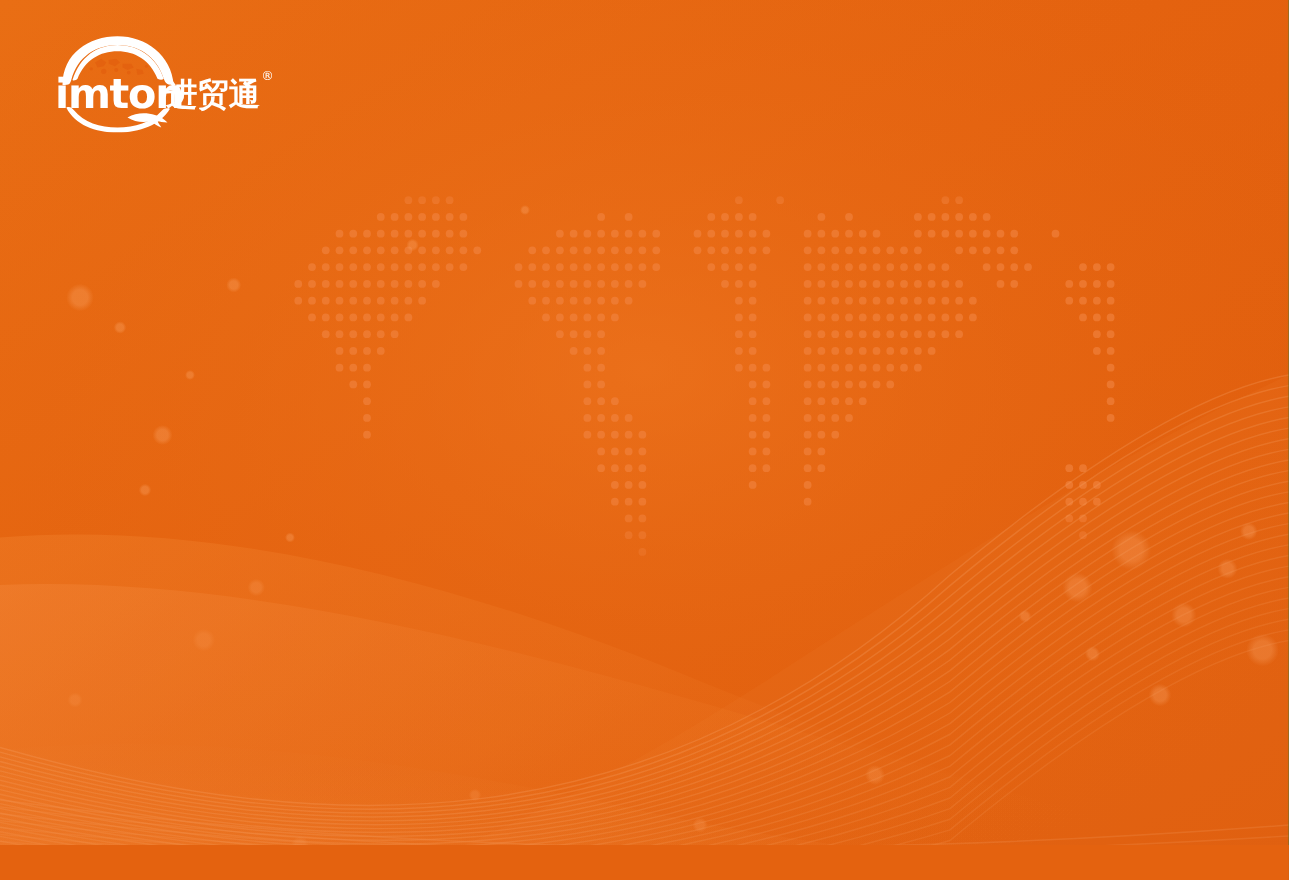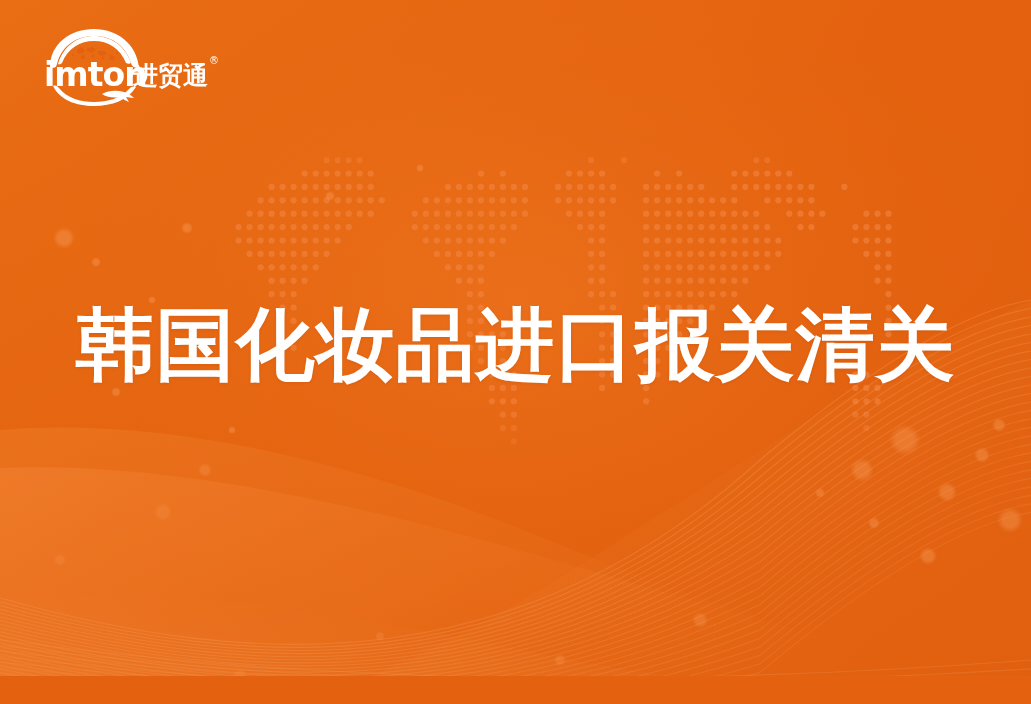--- a/index.html
+++ b/index.html
@@ -684,15 +684,14 @@
         <path d="M17,62 C24,76 40,82 58,82 C76,82 92,76 100,63
                  C96,62 95,63 93,65 C85,74 72,78 58,78 C44,78 31,74 23,64
                  C21,62 20,61 17,62 Z" fill="#ffffff"></path>
         <path d="M66,70 C73,66 81,66 88,68 C92,69 95,71 98,74
                  C94,74 92,73 90,73 C91,75 92,76 93,78
                  C90,77 87,75 85,73 C79,74 72,74 66,70 Z" fill="#ffffff"></path>
       </g>
     </svg>
   </div>
 
-  <h1 id="headline">韩国化妆品进口报关清关</h1>
 
 </div>
 
 </body></html>

